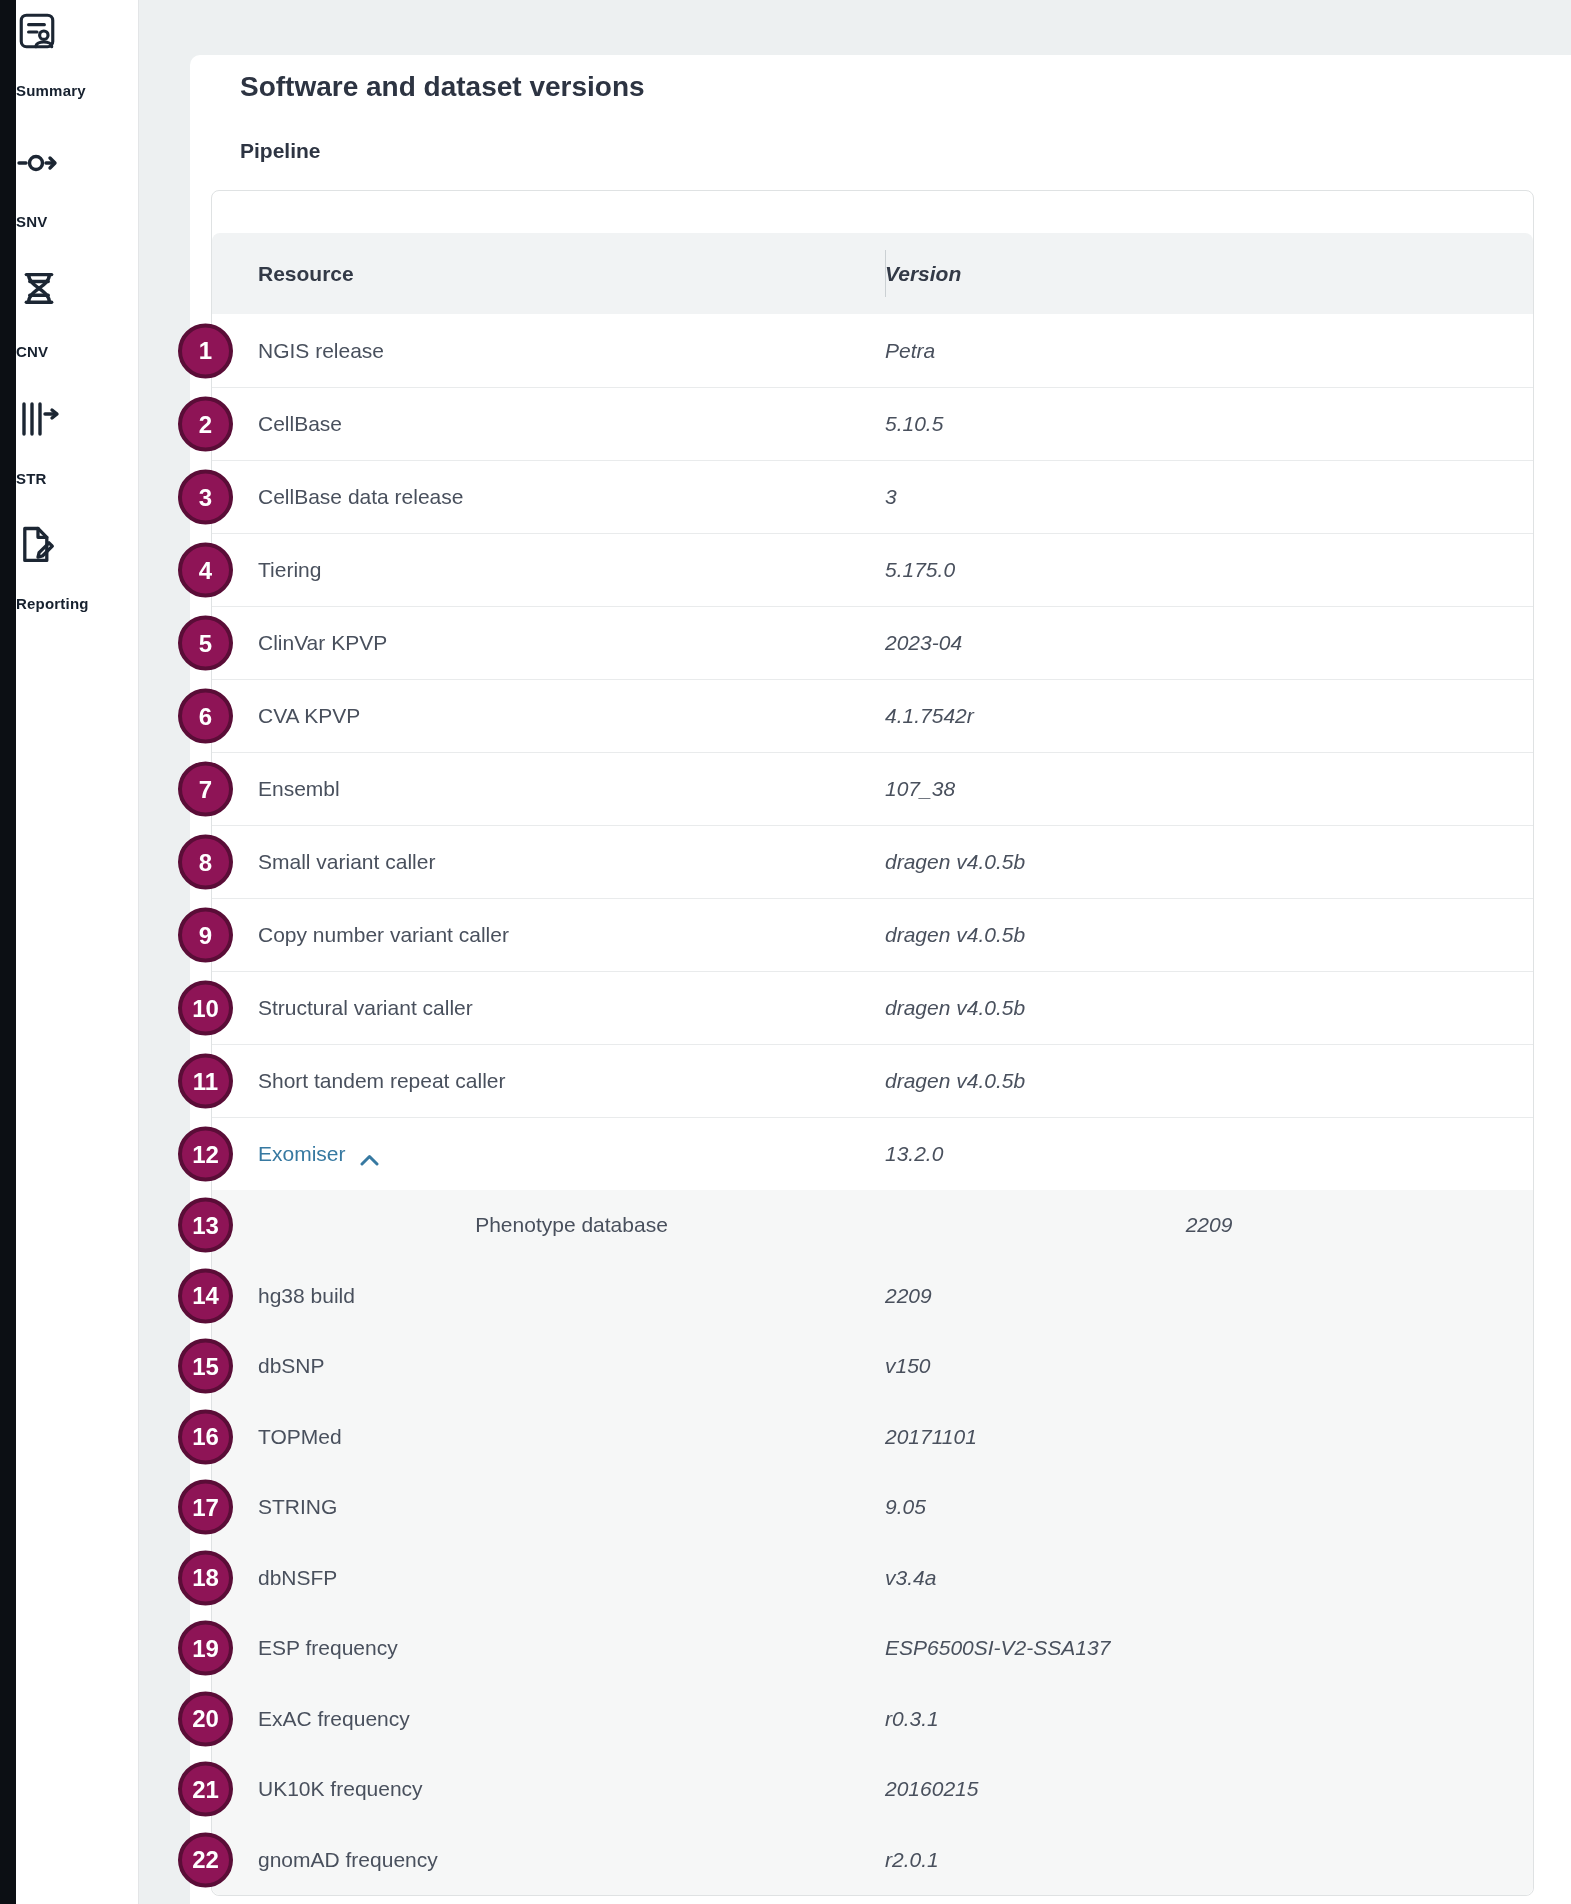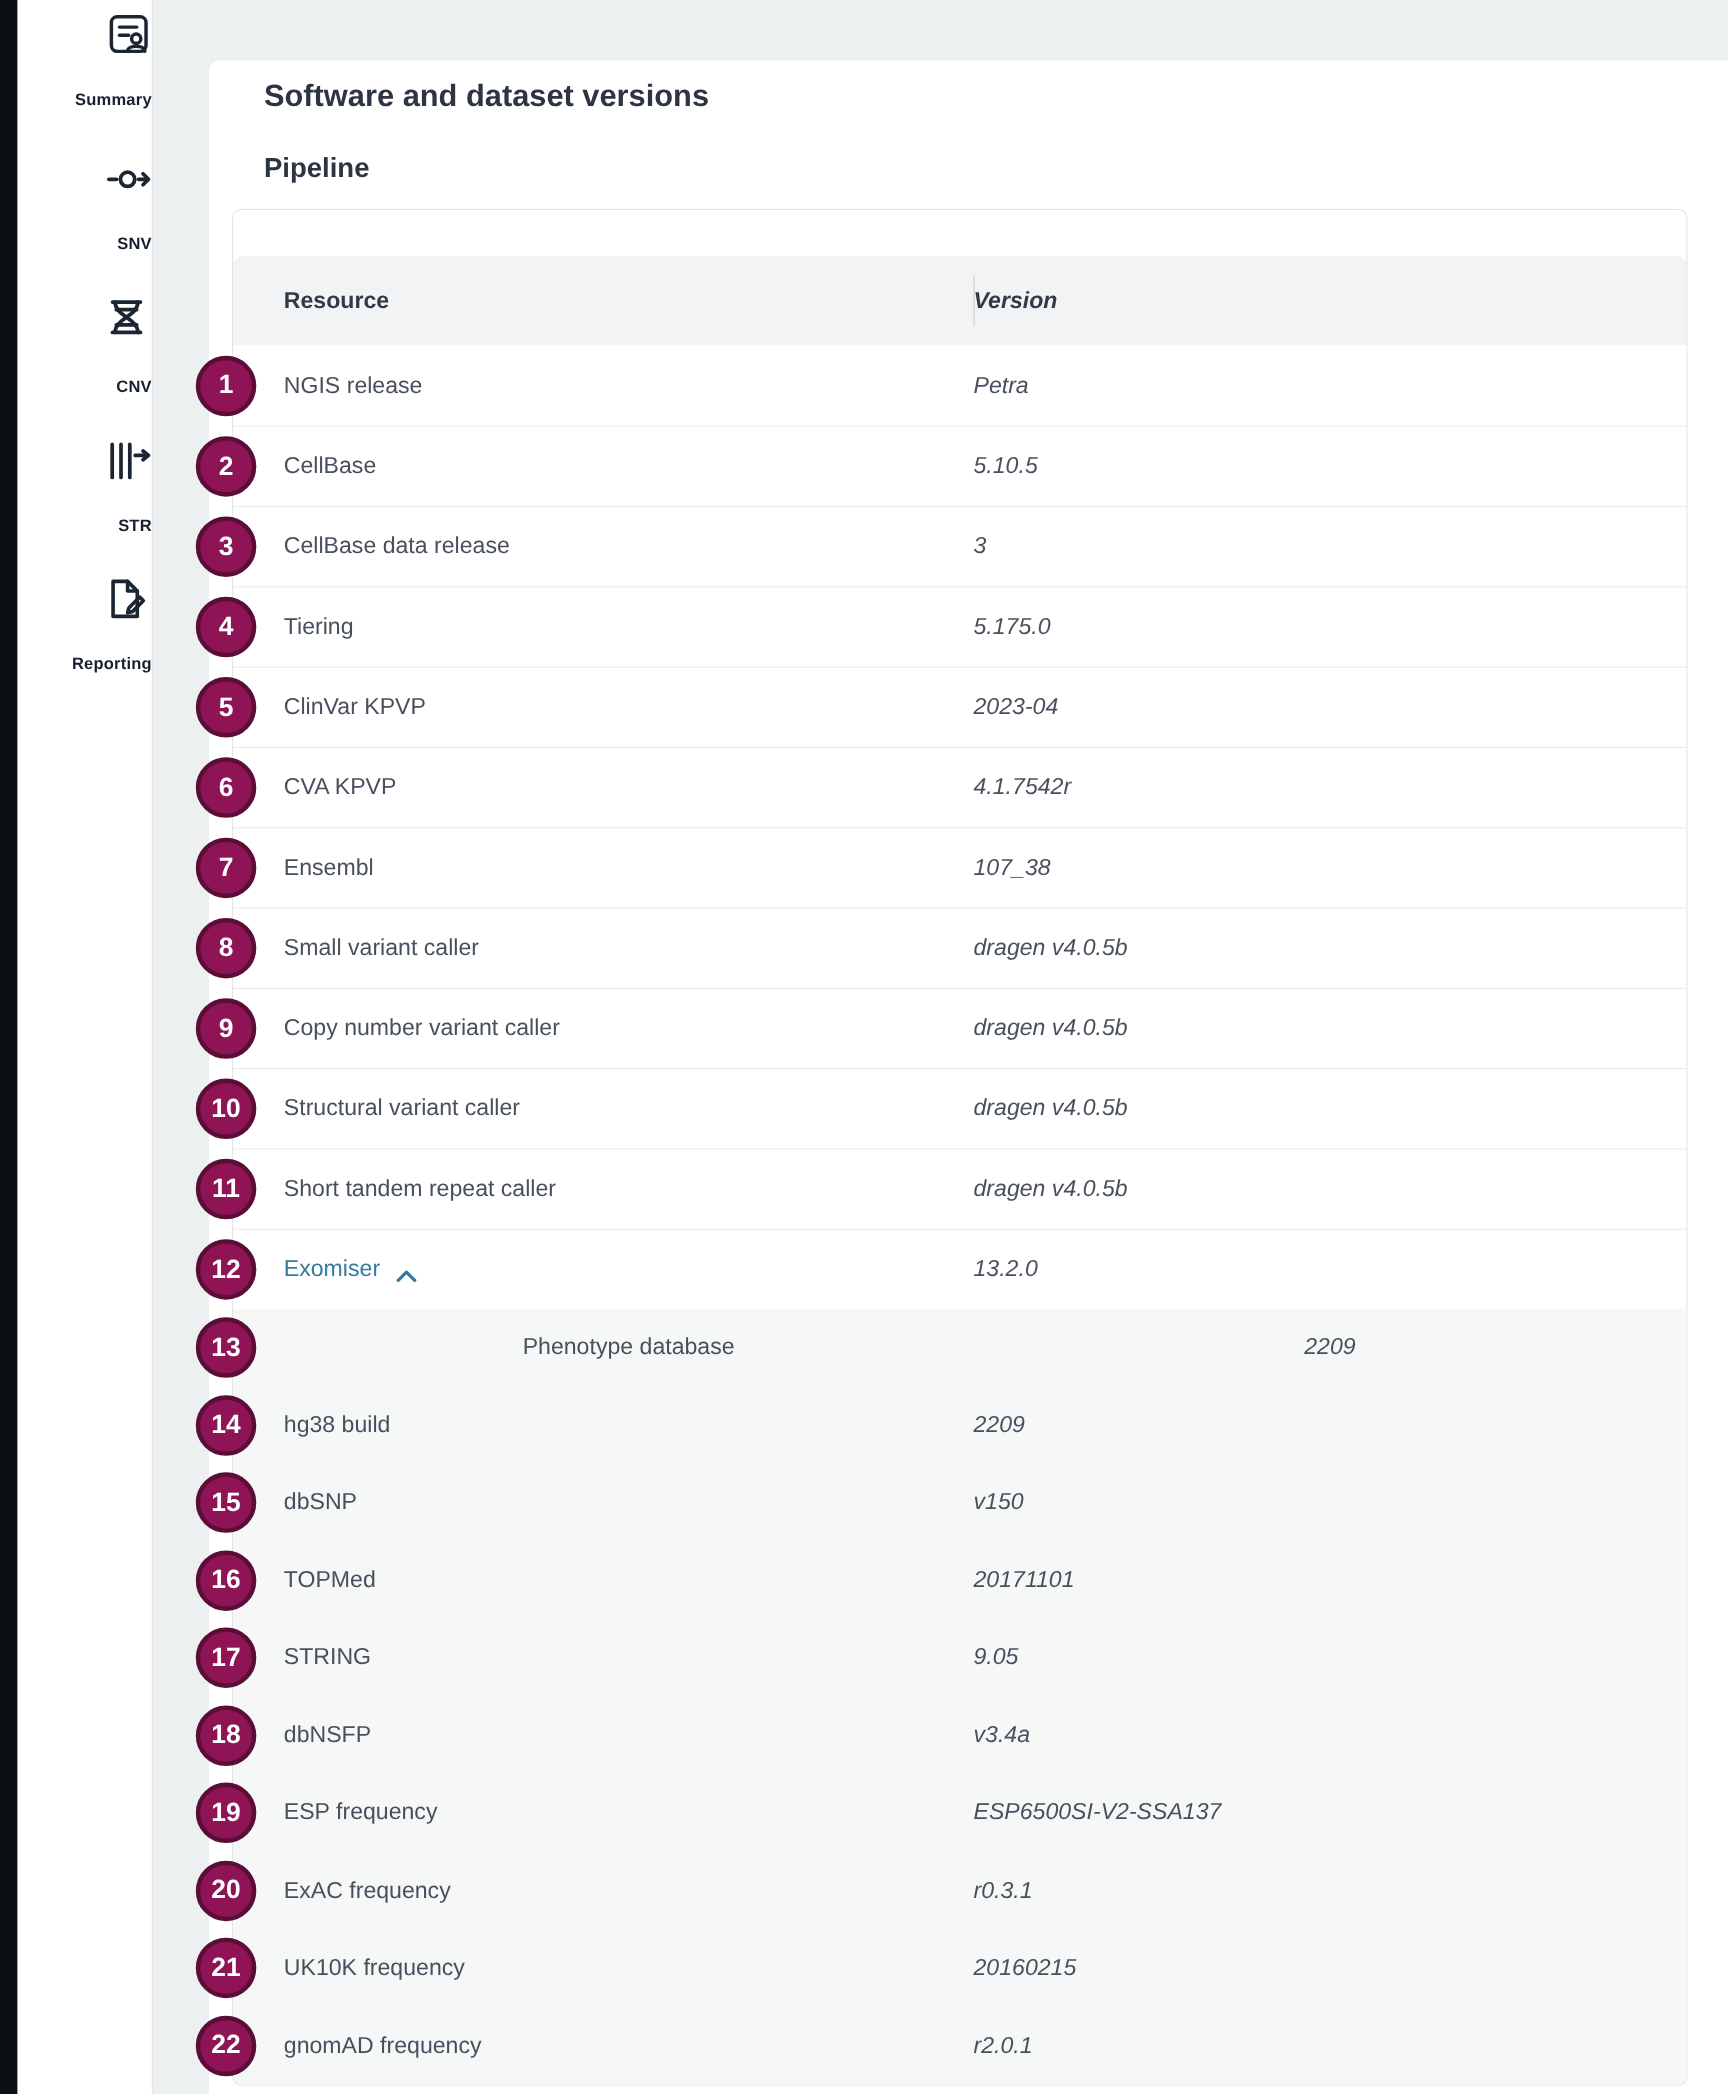--- a/index.html
+++ b/index.html
@@ -18,42 +18,42 @@
     position:absolute;left:0;top:0;bottom:0;width:16px;
     background:#0c0f14;
   }
   
   .sidebar{
     position:absolute;left:16px;top:0;bottom:0;width:122px;
     background:#ffffff;border-right:1px solid #e3e5e7;
   }
   .side-item{
     position:absolute;left:0;width:100%;
-    display:flex;flex-direction:column;align-items:flex-end;
+    display:flex;flex-direction:column;align-items:flex-start;
     cursor:pointer;
   }
   .side-icon{
     height:44px;display:flex;align-items:center;justify-content:center;
   }
   .side-label{
     margin-top:28px;
     font-size:15px;font-weight:700;color:#16202e;letter-spacing:.2px;
   }
   
   .card{
     position:absolute;left:190px;top:55px;right:0;bottom:0;
     background:#ffffff;border-radius:10px 0 0 0;
   }
   .page-title{
     position:absolute;left:50px;top:16px;
     font-size:28px;font-weight:700;color:#2d3442;
   }
   .section-title{
     position:absolute;left:50px;top:84px;
-    font-size:25px;font-weight:700;color:#2d3442;text-align:center;
+    font-size:21px;font-weight:700;color:#2d3442;text-align:center;
   }
   
   .table{
     position:absolute;left:21px;top:135px;width:1321px;
     border:1px solid #dfe2e3;border-radius:8px;
     background:#ffffff;
   }
   .thead{
     position:relative;
     height:81px;background:#f1f3f4;

